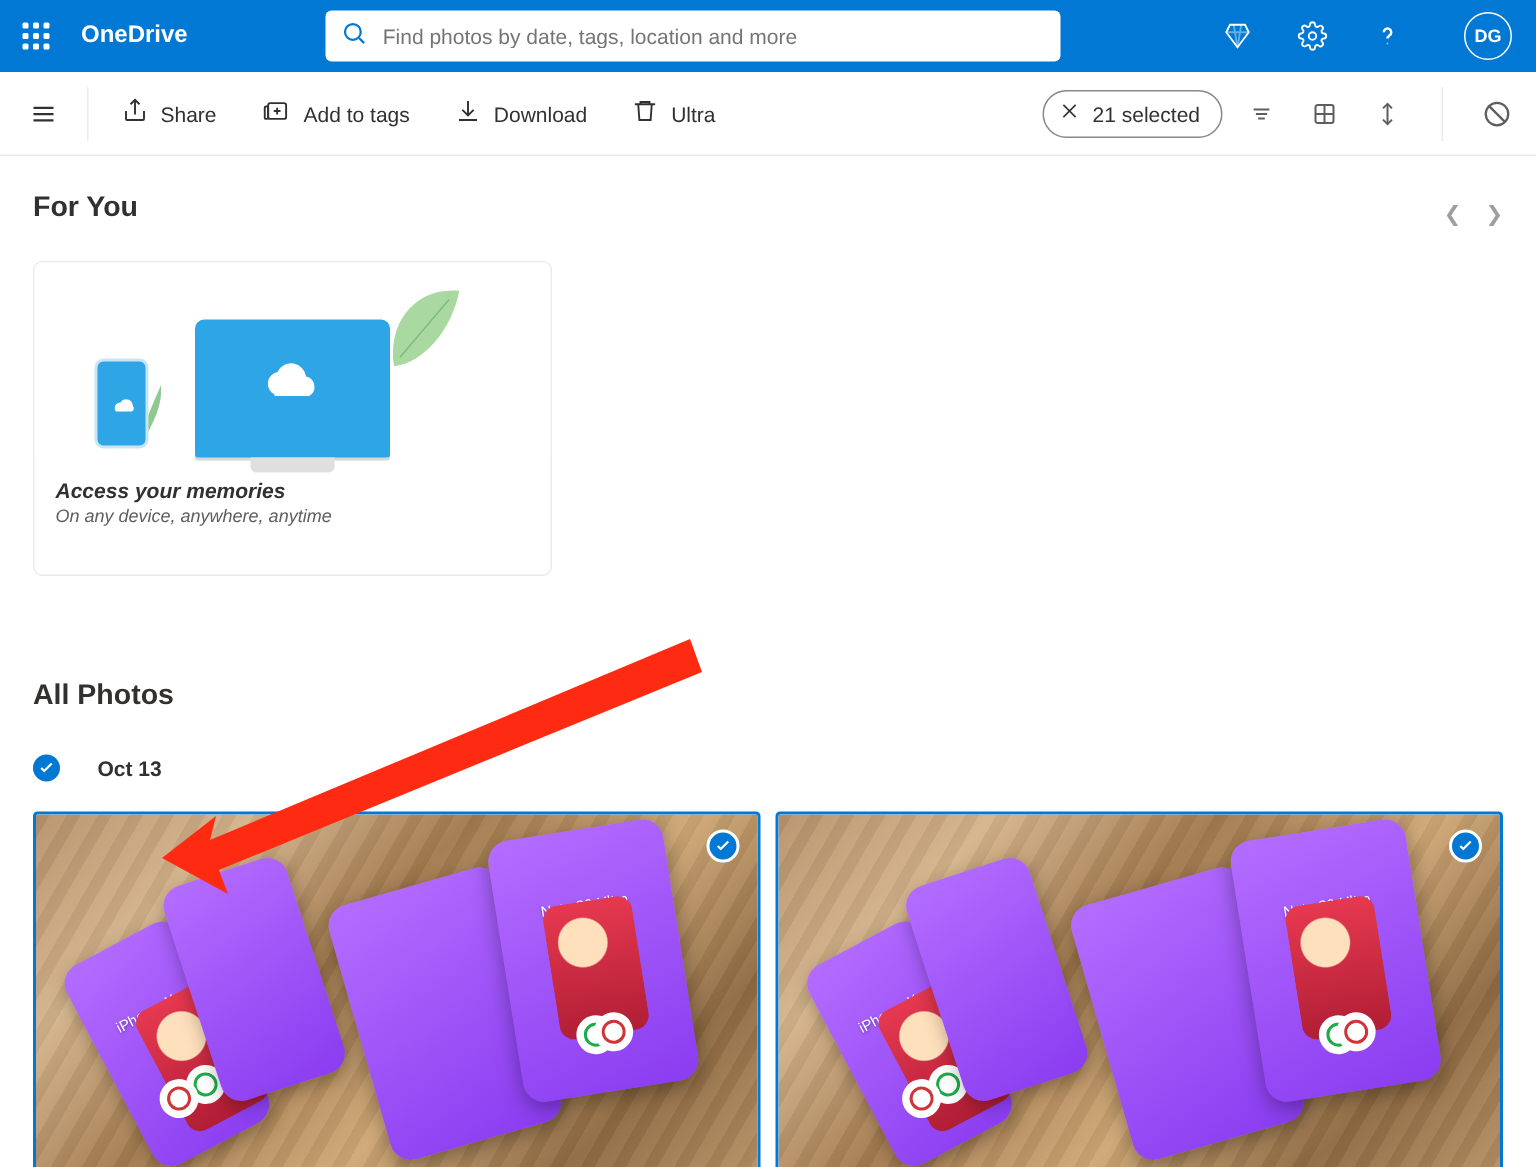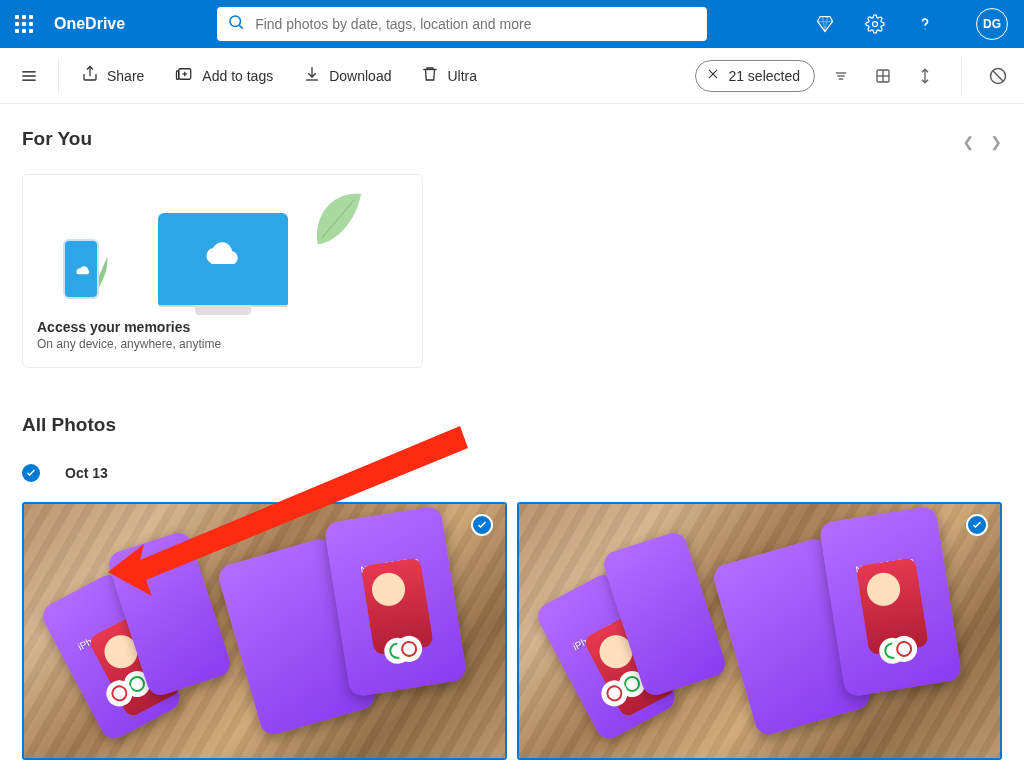--- a/index.html
+++ b/index.html
@@ -34,34 +34,34 @@
   .right-icon svg { stroke:#605e5c; fill:none; }
 
   
   .main { padding: 24px 22px 0 22px; height: calc(778px - 48px - 56px); overflow:hidden; }
   .section-head { display:flex; align-items:flex-end; }
   .section-head h2 { font-size:19px; font-weight:600; }
   .nav-arrows { margin-left:auto; display:flex; gap:16px; color:#a19f9d; }
   .nav-arrows span { cursor:pointer; font-size:14px; }
 
   
-  .foryou-card { margin-top: 24px; width: 401px; border:1px solid #edebe9; border-radius:6px; background:#fff; padding-bottom: 16px; overflow:hidden; }
+  .foryou-card { margin-top: 24px; width: 346px; border:1px solid #edebe9; border-radius:6px; background:#fff; padding-bottom: 32px; overflow:hidden;font-style:italic; }
   .art-band { height: 130px; background:#fff; display:flex; align-items:flex-end; justify-content:center; position:relative; }
   .plant-l { position:absolute; left:52px; bottom:8px; width:38px; height:48px; }
   .plant-r { position:absolute; right:56px; top:10px; width:58px; height:70px; }
   .monitor { width: 130px; height: 92px; background:#2ea6e6; border-radius:6px 6px 2px 2px; position:relative; box-shadow:0 2px 0 #d6d6d6; }
   .monitor::after { content:""; position:absolute; left:50%; transform:translateX(-50%); bottom:-10px; width:56px; height:10px; background:#e1dfdd; border-radius:0 0 4px 4px; }
   .cloud { position:absolute; left:50%; top:28px; transform:translateX(-50%); width:48px; height:28px; }
   .phone { position:absolute; left:40px; bottom:6px; width:36px; height:60px; background:#2ea6e6; border-radius:6px; border:2px solid #c8e4f5; }
   .fy-texts { padding: 14px 14px 0 14px; }
   .fy-title { font-size:14px; font-weight:600; color:#323130; }
   .fy-sub { font-size:12px; color:#605e5c; margin-top:2px; }
 
   
-  .allphotos-title { font-size:19px; font-weight:600; margin-top: 46px; }
+  .allphotos-title { font-size:19px; font-weight:600; margin-top: 69px; }
   .date-row { display:flex; align-items:center; gap:25px; margin-top: 28px; }
   .date-check { width:18px; height:18px; border-radius:50%; background:#0078d4; display:flex; align-items:center; justify-content:center; }
   .date-check svg { stroke:#fff; }
   .date-label { font-size:14px; font-weight:600; }
 
   
   .photo-grid { display:flex; gap:10px; margin-top: 20px; }
   .photo-tile { width: 486px; height: 258px; border:2px solid #0078d4; border-radius:3px; position:relative; overflow:hidden; cursor:pointer; }
   .wood-bg { position:absolute; inset:0; background: linear-gradient(135deg,#b8926c 0%, #d4b48c 20%, #a37a4e 40%, #cfa876 60%, #8f6a42 80%, #bb9568 100%); }
   .wood-bg::before { content:""; position:absolute; inset:0; background: repeating-linear-gradient(120deg, rgba(0,0,0,0.05) 0 8px, rgba(255,255,255,0.04) 8px 18px); }

